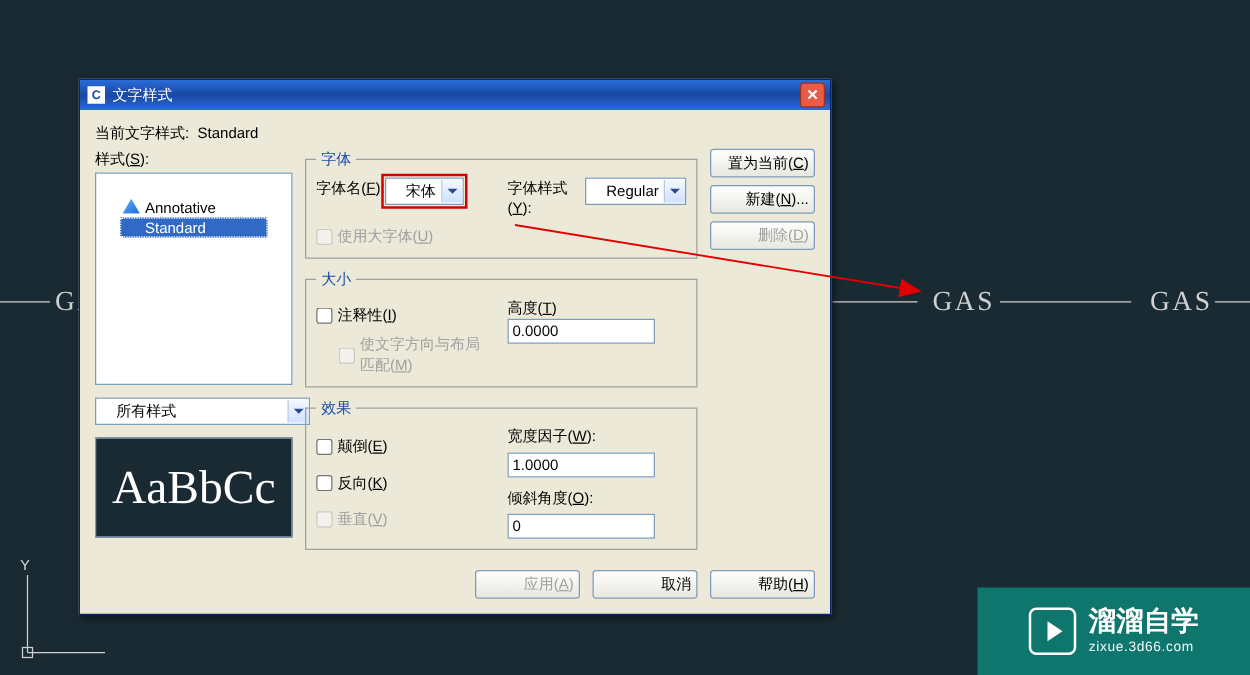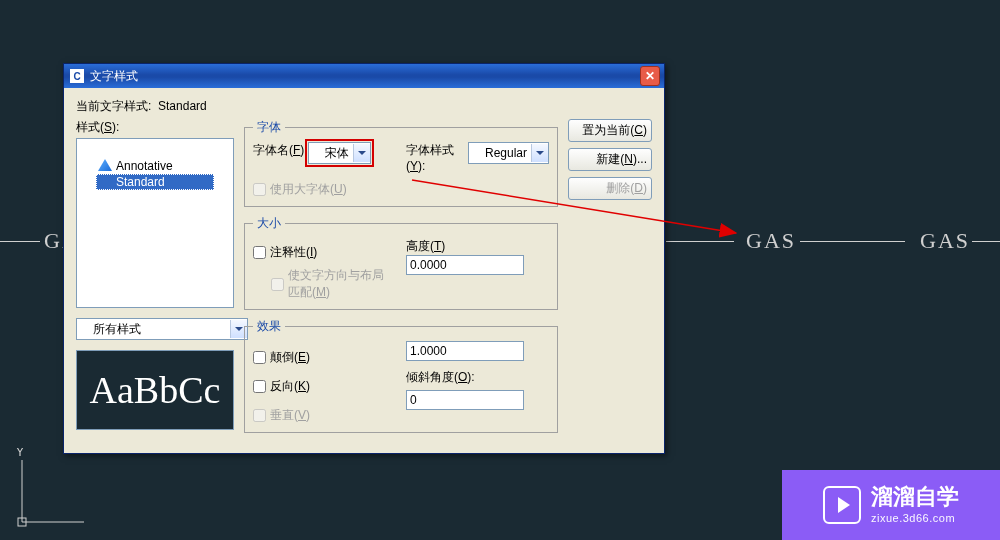--- a/index.html
+++ b/index.html
@@ -38,21 +38,21 @@
     pointer-events: none;
   }
 
   
   .watermark {
     position: absolute;
     right: 0;
     bottom: 0;
     width: 218px;
     height: 70px;
-    background: #8b5cf6;
+    background: #0f766e;
     color: #fff;
     display: flex;
     align-items: center;
     justify-content: center;
     gap: 10px;
     font-family: "Microsoft YaHei", sans-serif;
   }
   .watermark .play {
     width: 34px;
     height: 34px;
@@ -431,36 +431,42 @@
                 <div class="checkbox-row">
                   <input type="checkbox" style="">
                   <span>反向(<span class="underline">K</span>)</span>
                 </div>
                 <div class="checkbox-row disabled">
                   <input type="checkbox" disabled="" style="">
                   <span>垂直(<span class="underline">V</span>)</span>
                 </div>
               </div>
               <div class="effects-right">
+                <label>宽度因子(<span class="underline">W</span>):</label>
                 <input class="textbox" value="1.0000" style="">
                 <label style="margin-top:4px;">倾斜角度(<span class="underline">O</span>):</label>
                 <input class="textbox" value="0" style="">
               </div>
             </div>
           </fieldset>
         </div>
 
         <div class="btn-col">
           <div class="btn">置为当前(<span class="underline">C</span>)</div>
           <div class="btn">新建(<span class="underline">N</span>)...</div>
           <div class="btn disabled">删除(<span class="underline">D</span>)</div>
         </div>
       </div>
     </div>
 
+    <div class="dialog-footer">
+      <div class="btn disabled">应用(<span class="underline">A</span>)</div>
+      <div class="btn">取消</div>
+      <div class="btn">帮助(<span class="underline">H</span>)</div>
+    </div>
   </div>
 </div>
 
 <svg class="arrow-svg">
   <defs>
     <marker id="ah" markerWidth="12" markerHeight="10" refX="11" refY="5" orient="auto">
       <path d="M0,0 L12,5 L0,10 Z" fill="#e00000"></path>
     </marker>
   </defs>
   <line x1="412" y1="180" x2="736" y2="233" stroke="#e00000" stroke-width="1.5" marker-end="url(#ah)"></line>

